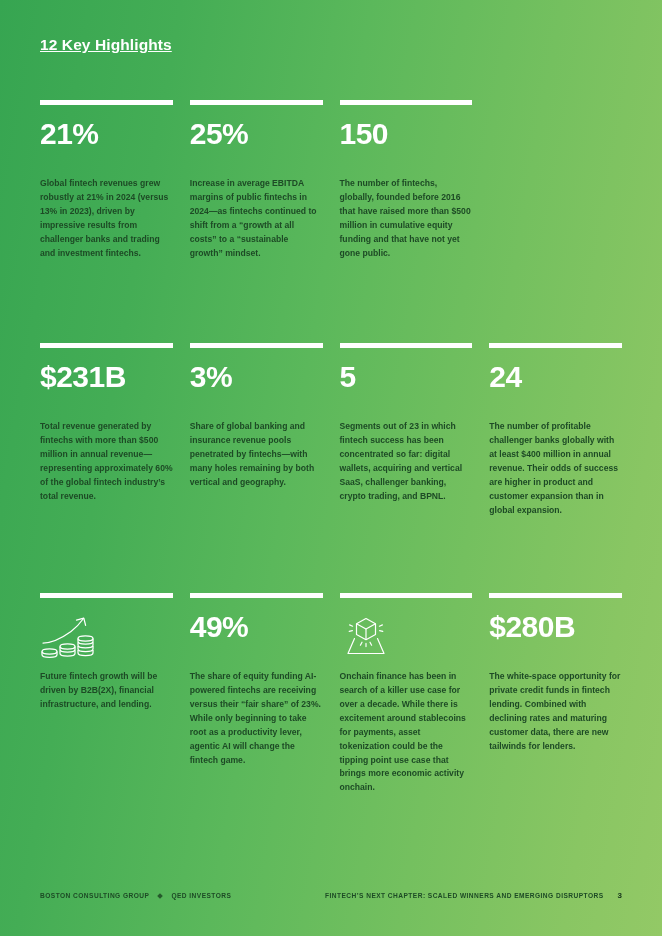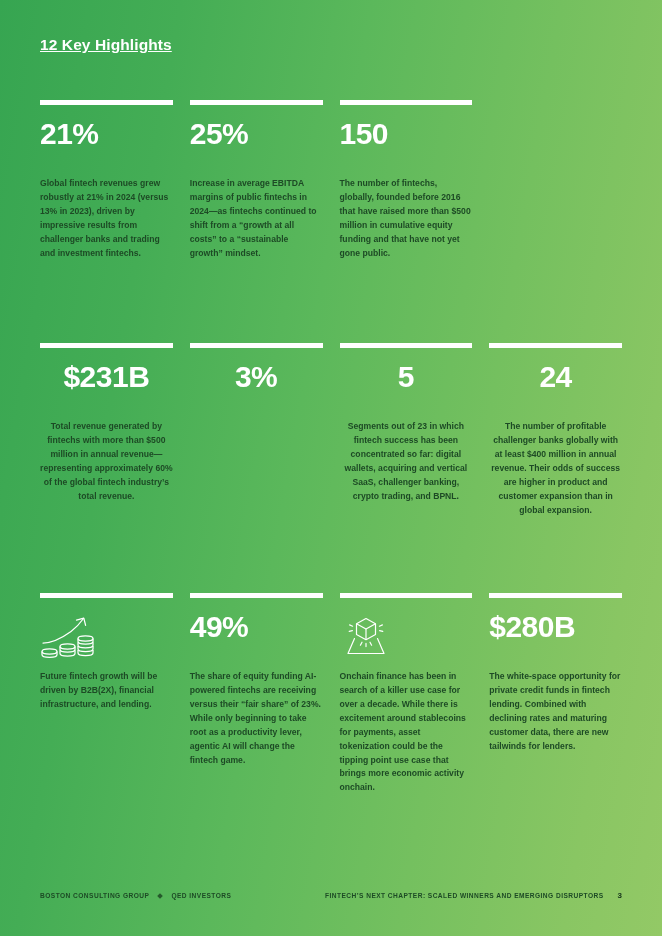--- a/index.html
+++ b/index.html
@@ -91,21 +91,21 @@
   }
   .card .icon-wrap svg { display: block; }
 
   
   .r1 { grid-row: 1; }
   .r2 { grid-row: 2; }
   .r3 { grid-row: 3; }
 
   .grid { row-gap: 18px; }
   .r1 { margin-bottom: 0; height: 225px; }
-  .r2 { height: 232px; text-align: center; }
+  .r2 { height: 232px; }
   .r3 { height: 220px; }
 
   
   .footer {
     position: absolute;
     left: 40px;
     right: 40px;
     bottom: 36px;
     display: flex;
     align-items: center;
@@ -156,20 +156,21 @@
 
     <div class="card r2">
       <span class="rule"></span>
       <span class="stat">$231B</span>
       <span class="desc">Total revenue generated by fintechs with more than $500 million in annual revenue—representing approximately 60% of the global fintech industry’s total revenue.</span>
     </div>
 
     <div class="card r2">
       <span class="rule"></span>
       <span class="stat">3%</span>
+      <span class="desc">Share of global banking and insurance revenue pools penetrated by fintechs—with many holes remaining by both vertical and geography.</span>
     </div>
 
     <div class="card r2">
       <span class="rule"></span>
       <span class="stat">5</span>
       <span class="desc">Segments out of 23 in which fintech success has been concentrated so far: digital wallets, acquiring and vertical SaaS, challenger banking, crypto trading, and BPNL.</span>
     </div>
 
     <div class="card r2">
       <span class="rule"></span>

